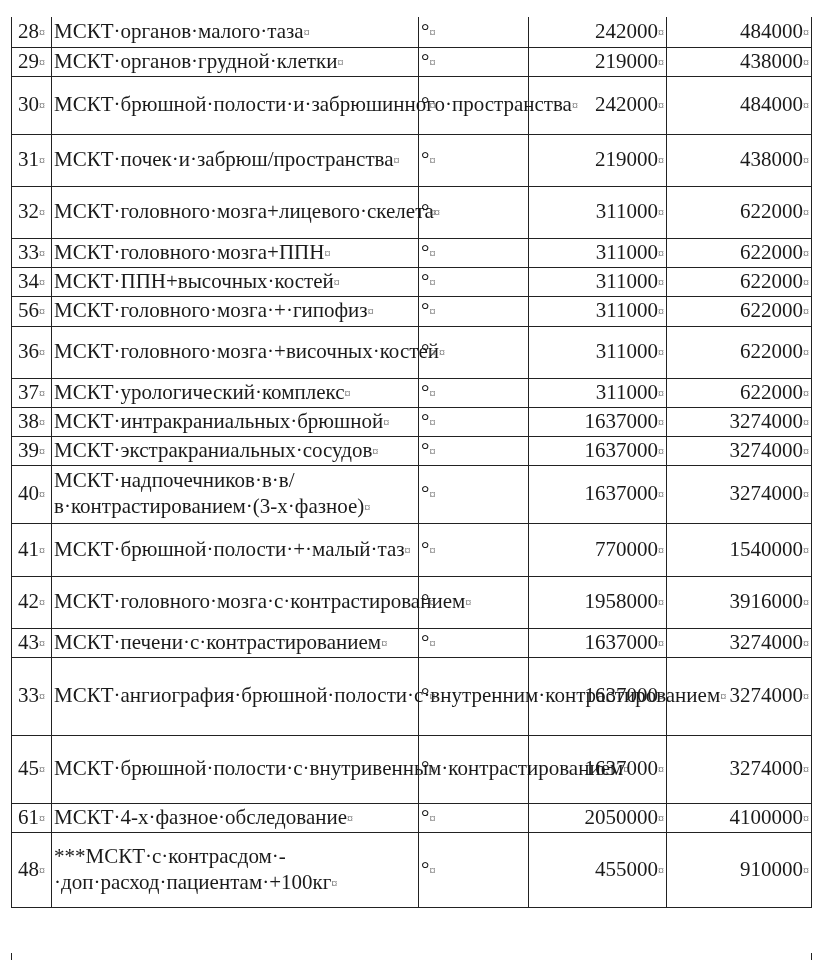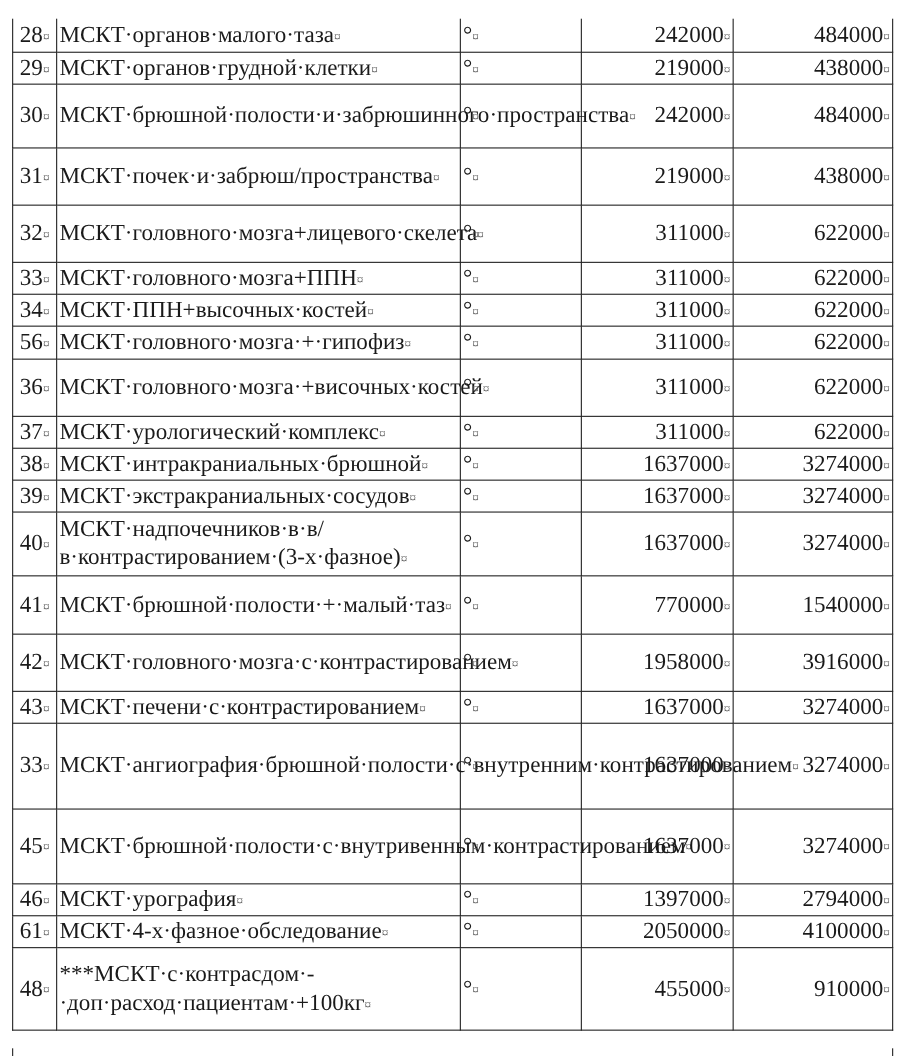--- a/index.html
+++ b/index.html
@@ -184,27 +184,20 @@
   </tr>
 
   <tr style="height: 68px;">
     <td class="num"><span>45</span><span class="mark">¤</span></td>
     <td class="name"><span>МСКТ·брюшной·полости·с·внутривенным·контрастированием</span><span class="mark">¤</span></td>
     <td class="unit"><span>°</span><span class="mark">¤</span></td>
     <td class="price1"><span>1637000</span><span class="mark">¤</span></td>
     <td class="price2" style="position:relative"><span>3274000</span><span class="mark">¤</span></td>
   </tr>
 
-  <tr style="height: 28px;">
-    <td class="num"><span>46</span><span class="mark">¤</span></td>
-    <td class="name"><span>МСКТ·урография</span><span class="mark">¤</span></td>
-    <td class="unit"><span>°</span><span class="mark">¤</span></td>
-    <td class="price1"><span>1397000</span><span class="mark">¤</span></td>
-    <td class="price2" style="position:relative"><span>2794000</span><span class="mark">¤</span></td>
-  </tr>
 
   <tr style="height: 28px;">
     <td class="num"><span>61</span><span class="mark">¤</span></td>
     <td class="name"><span>МСКТ·4-х·фазное·обследование</span><span class="mark">¤</span></td>
     <td class="unit"><span>°</span><span class="mark">¤</span></td>
     <td class="price1"><span>2050000</span><span class="mark">¤</span></td>
     <td class="price2" style="position:relative"><span>4100000</span><span class="mark">¤</span></td>
   </tr>
 
   <tr style="height: 75px;">

